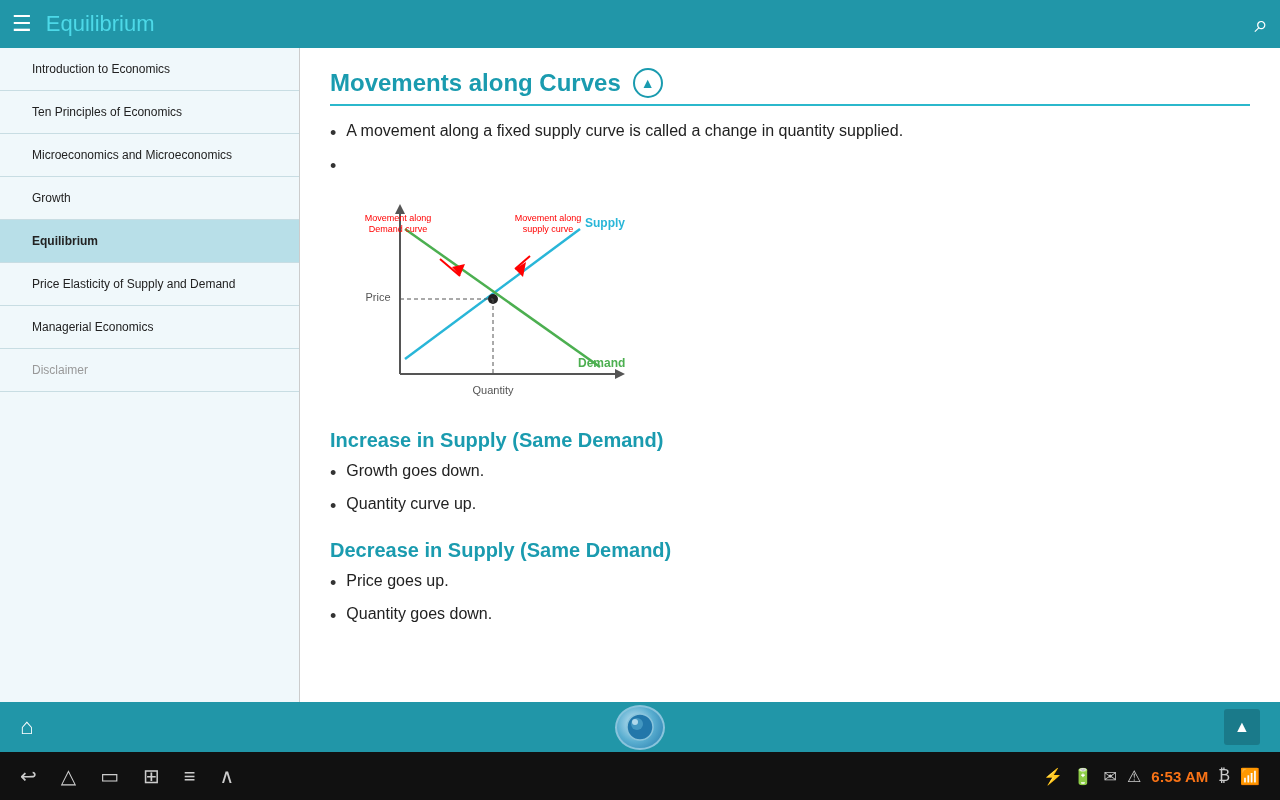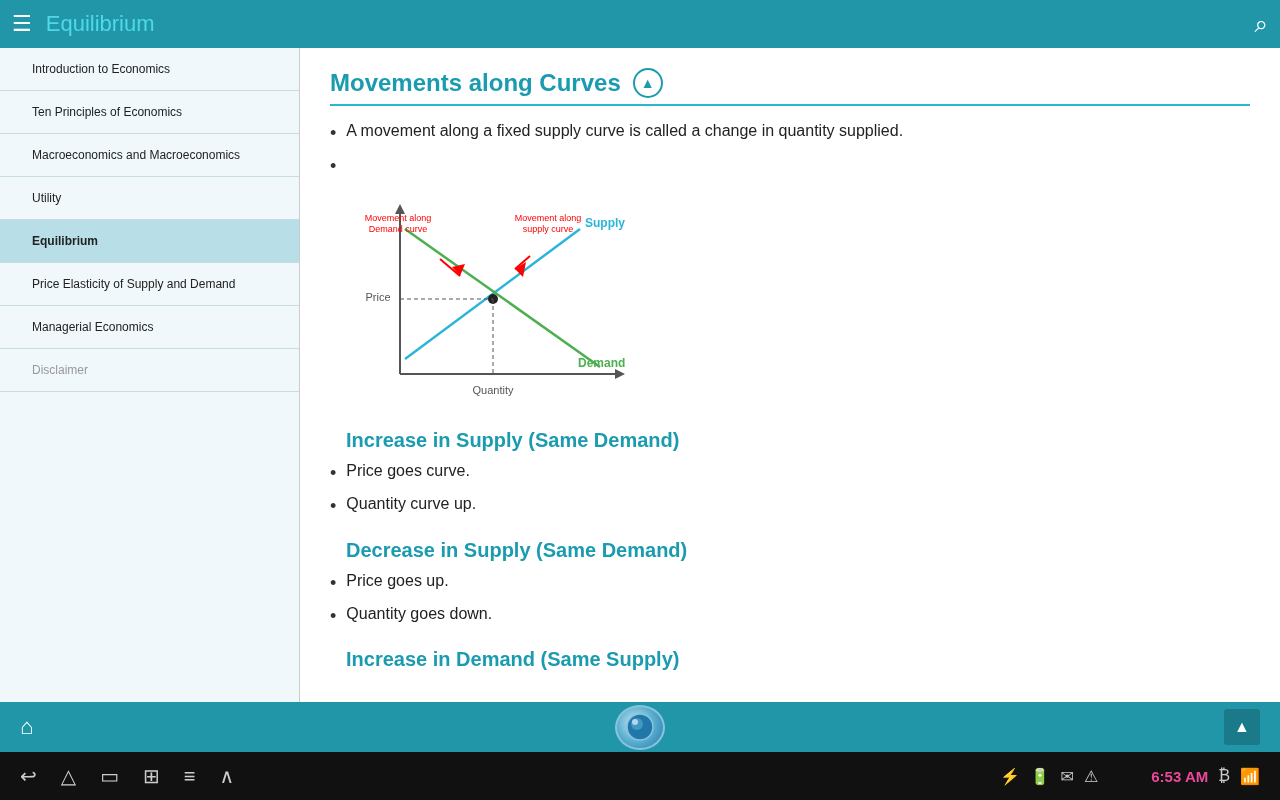--- a/index.html
+++ b/index.html
@@ -103,21 +103,21 @@
       display: flex;
       justify-content: flex-start;
       margin: 20px 0;
     }
 
     
     .sub-section-title {
       color: #1a9baf;
       font-size: 20px;
       font-weight: bold;
-      margin: 20px 0 10px 16px;
+      margin: 20px 0 10px 0;
     }
 
     
     .bottom-nav {
       background: #2196a8;
       height: 50px;
       display: flex;
       align-items: center;
       justify-content: center;
       position: relative;
@@ -175,24 +175,23 @@
     .android-nav-right {
       display: flex;
       align-items: center;
       gap: 10px;
     }
     .status-icon {
       color: #ccc;
       font-size: 16px;
     }
     .time-text {
-      color: #ec4899;
+      color: #f97316;
       font-size: 15px;
       font-weight: bold;
-      margin-left: 43px;
     }
 
     
     svg.chart { width: 320px; height: 210px; }
   </style>
 </head>
 <body>
 
 <div class="header">
   <div class="header-left">
@@ -205,24 +204,24 @@
 <div class="main-layout">
 
   <div class="sidebar">
     <div class="sidebar-item">
       <span>Introduction to Economics</span>
     </div>
     <div class="sidebar-item">
       <span>Ten Principles of Economics</span>
     </div>
     <div class="sidebar-item">
-      <span>Macroeconomics and Macroeconomics</span>
-    </div>
-    <div class="sidebar-item">
-      <span>Utility</span>
+      <span>Microeconomics and Microeconomics</span>
+    </div>
+    <div class="sidebar-item">
+      <span>Growth</span>
     </div>
     <div class="sidebar-item active">
       <span>Equilibrium</span>
     </div>
     <div class="sidebar-item">
       <span>Price Elasticity of Supply and Demand</span>
     </div>
     <div class="sidebar-item">
       <span>Managerial Economics</span>
     </div>
@@ -282,38 +281,37 @@
 
         <text x="48" y="102" fill="#555" font-size="11" text-anchor="middle">Price</text>
 
         <text x="163" y="195" fill="#555" font-size="11" text-anchor="middle">Quantity</text>
       </svg>
     </div>
 
     <div class="sub-section-title">Increase in Supply (Same Demand)</div>
     <div class="bullet-point">
       <span class="bullet-dot">•</span>
-      <span>Price goes curve.</span>
+      <span>Growth goes down.</span>
     </div>
     <div class="bullet-point">
       <span class="bullet-dot">•</span>
       <span>Quantity curve up.</span>
     </div>
 
     <div class="sub-section-title">Decrease in Supply (Same Demand)</div>
     <div class="bullet-point">
       <span class="bullet-dot">•</span>
       <span>Price goes up.</span>
     </div>
     <div class="bullet-point">
       <span class="bullet-dot">•</span>
       <span>Quantity goes down.</span>
     </div>
 
-    <div class="sub-section-title">Increase in Demand (Same Supply)</div>
 
   </div>
 </div>
 
 <div class="bottom-nav">
   <div class="bottom-home">⌂</div>
   <div class="bottom-logo">
     <svg width="30" height="30" viewBox="0 0 30 30">
       <circle cx="15" cy="15" r="13" fill="#2277aa" stroke="#89c4dc" stroke-width="1.5"></circle>
       <circle cx="12" cy="12" r="6" fill="#5aaed0" opacity="0.6"></circle>

